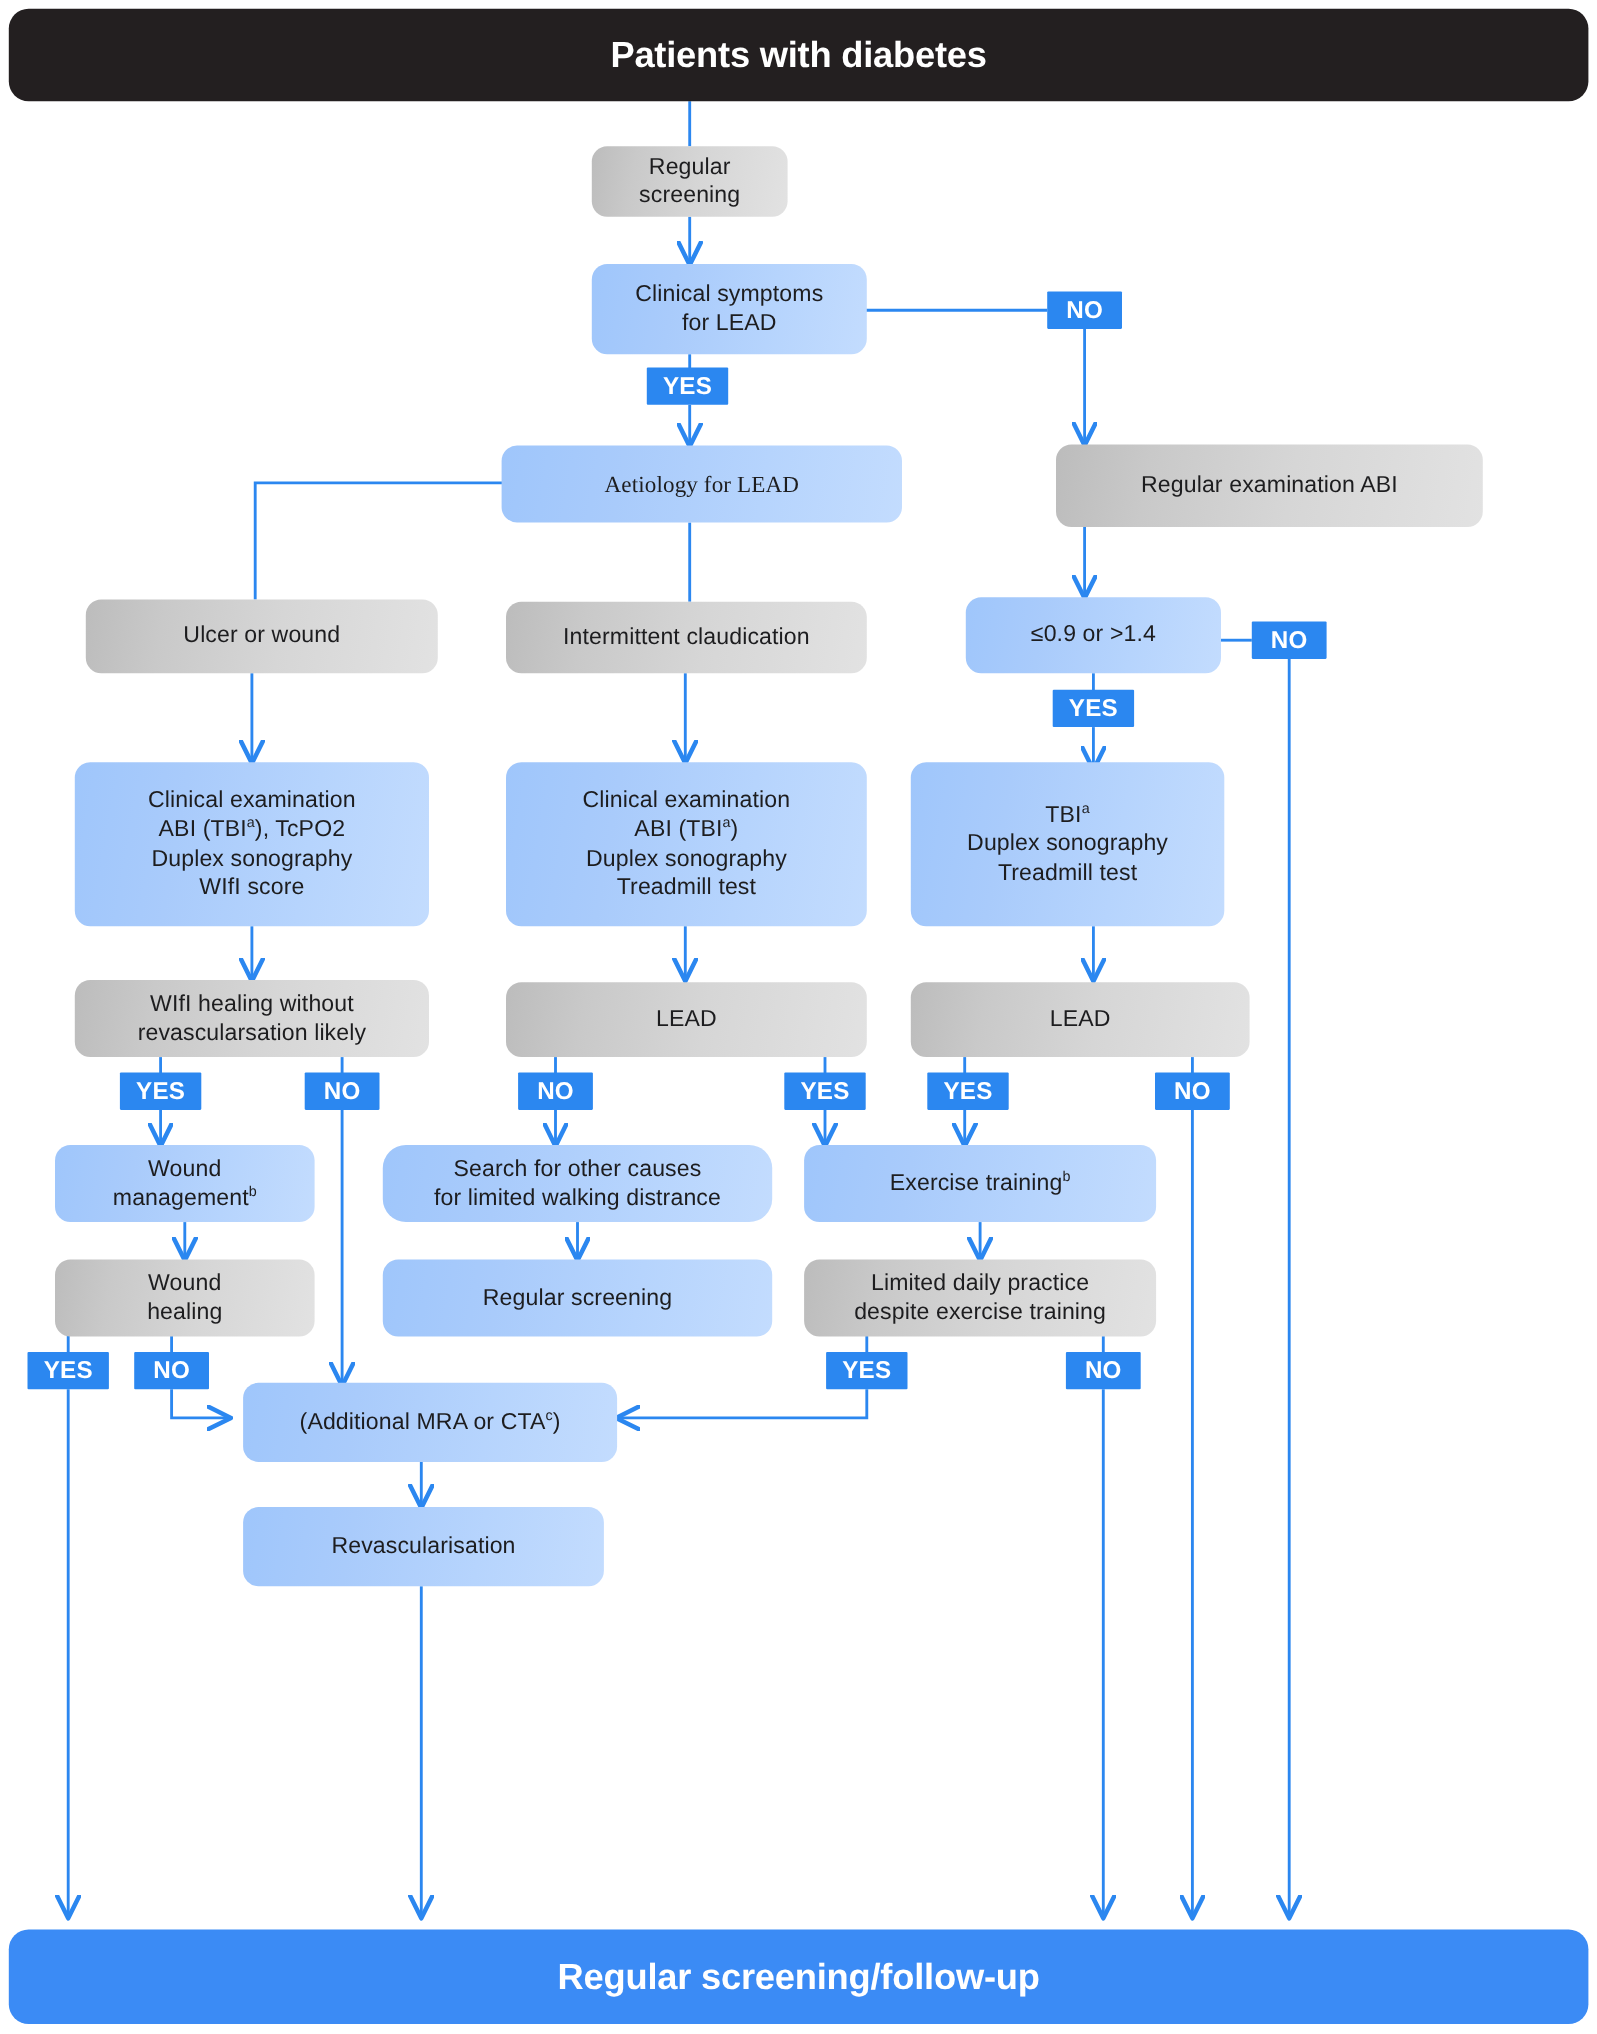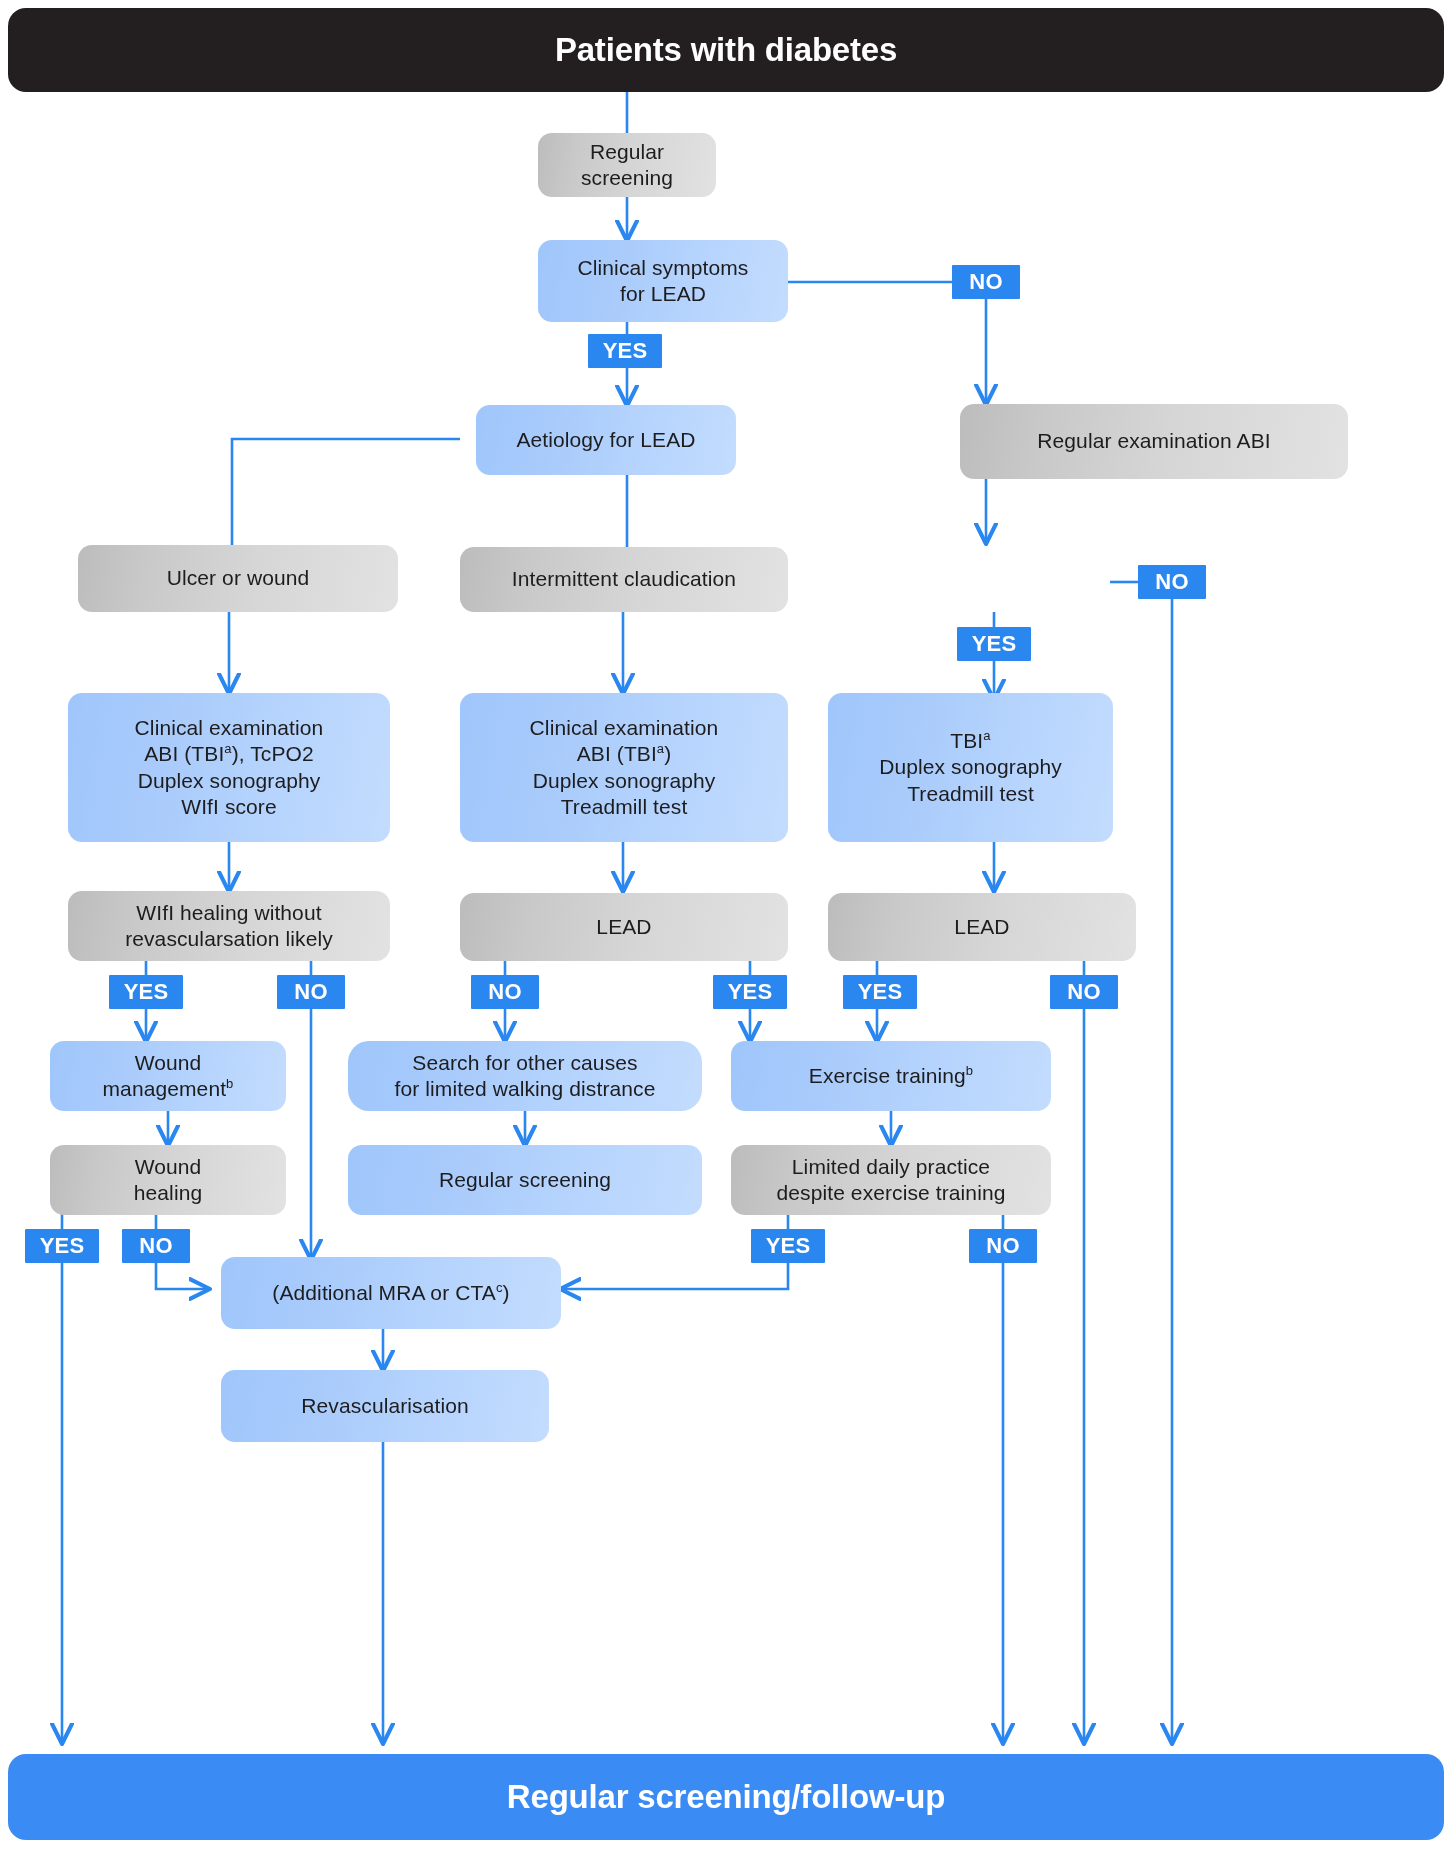--- a/index.html
+++ b/index.html
@@ -177,26 +177,27 @@
 
   <div class="banner" id="banner-bottom" style="left:8px;top:1754px;width:1436px;height:86px;">Regular screening/follow-up</div>
 
   <div class="node grey" style="left:538px;top:133px;width:178px;height:64px;">Regular screening</div>
 
   <div class="node blue" style="left:538px;top:240px;width:250px;height:82px;">Clinical symptoms
 for LEAD</div>
 
   <div class="node grey" style="left:960px;top:404px;width:388px;height:75px;">Regular examination ABI</div>
 
-  <div class="node blue" style="left:476px;top:405px;width:260px;height:70px;">Aetiology for LEAD</div>
+  <div class="node blue" style="left:456px;top:405px;width:364px;height:70px;font-family:Liberation Serif, serif;">Aetiology for LEAD</div>
 
   <div class="node grey" style="left:78px;top:545px;width:320px;height:67px;">Ulcer or wound</div>
 
   <div class="node grey" style="left:460px;top:547px;width:328px;height:65px;">Intermittent claudication</div>
 
+  <div class="node blue" style="left:878px;top:543px;width:232px;height:69px;">≤0.9 or &gt;1.4</div>
 
   <div class="node blue" style="left:68px;top:693px;width:322px;height:149px;flex-direction:column;white-space:normal;">
     <span>Clinical examination</span>
     <span><span>ABI (TBI</span><sup>a</sup><span>), TcPO2</span></span>
     <span>Duplex sonography</span>
     <span>WIfI score</span>
   </div>
 
   <div class="node blue" style="left:460px;top:693px;width:328px;height:149px;flex-direction:column;white-space:normal;">
     <span>Clinical examination</span>

